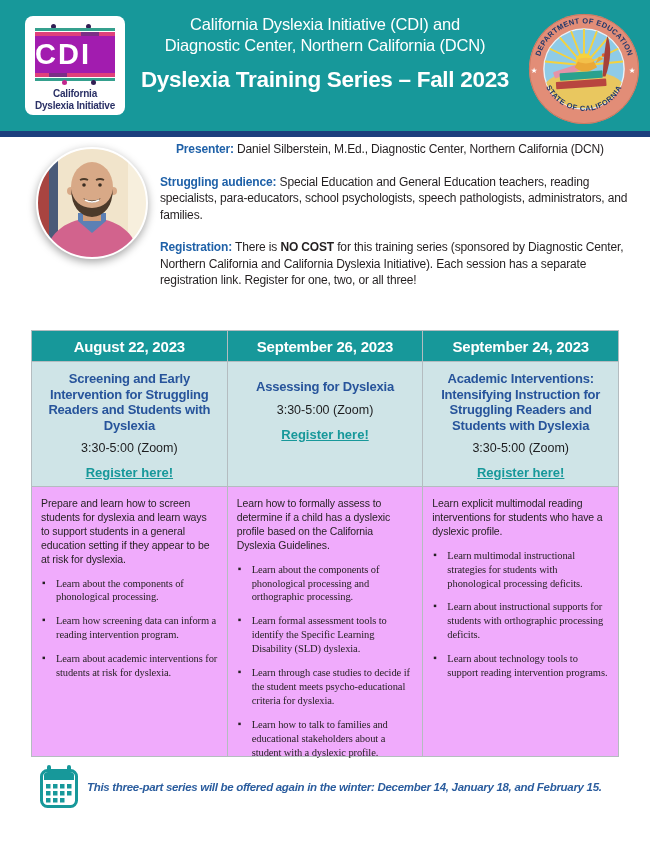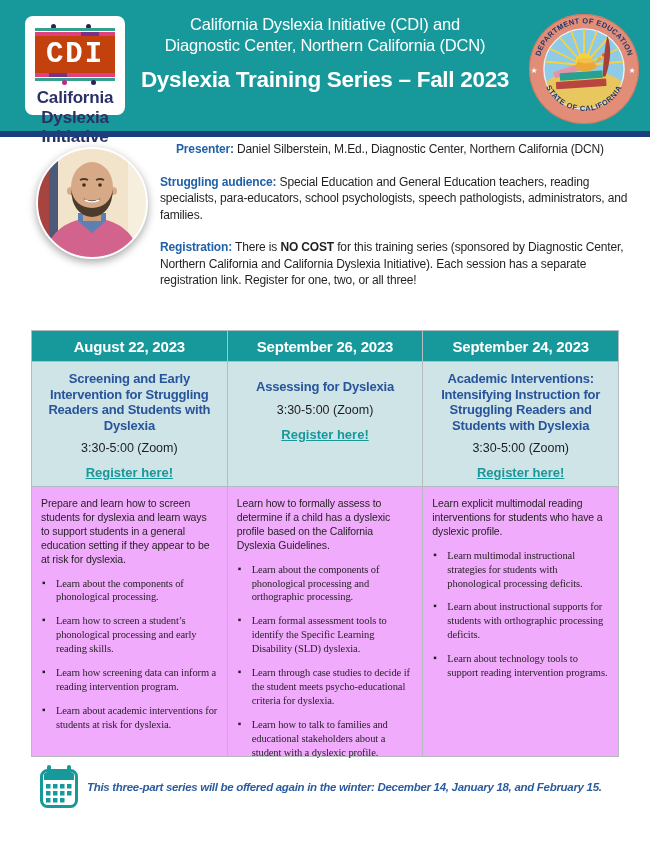--- a/index.html
+++ b/index.html
@@ -14,22 +14,22 @@
   .logo-track{position:relative;height:12px;margin:0 10px;}
   .t-dot{position:absolute;top:0;width:5px;height:5px;border-radius:50%;}
   .t-dot.navy{background:#321f54;}
   .t-dot.mag{background:#c2258e;}
   .t-teal{position:absolute;top:4px;left:0;right:0;height:3px;background:#35a08e;}
   .t-pink{position:absolute;top:8px;left:0;right:0;height:4px;background:#e0407b;}
   .t-purple{position:absolute;left:58%;width:22%;height:4px;background:#7b2f86;top:0;}
   .logo-track.flip .t-pink{top:0;}
   .logo-track.flip .t-teal{top:5px;}
   .logo-track.flip .t-dot{top:7px;}
-  .logo-acronym{margin:0 10px;background:#c2410c;color:#ffffff;font-family:Liberation Mono, monospace;font-weight:700;font-size:29px;letter-spacing:2px;text-align:center;line-height:37px;height:37px;}
-  .logo-org{text-align:center;color:#2b3166;font-size:17px;font-weight:700;line-height:1.15;margin-top:3px;letter-spacing:-0.2px;}
+  .logo-acronym{margin:0 10px;background:#a21caf;color:#ffffff;font-family:Liberation Sans, sans-serif;font-weight:700;font-size:29px;letter-spacing:2px;line-height:37px;height:37px;}
+  .logo-org{text-align:center;color:#2b3166;font-size:10px;font-weight:700;line-height:1.15;margin-top:3px;letter-spacing:-0.2px;}
 
   
   .title-block{position:absolute;left:135px;top:14px;width:380px;text-align:center;color:#ffffff;}
   .org-line{font-size:16.5px;line-height:21px;letter-spacing:-0.2px;white-space:nowrap;}
   .main-title{font-size:22.5px;font-weight:700;margin-top:11px;letter-spacing:-0.3px;white-space:nowrap;}
 
   .seal{position:absolute;left:528px;top:13px;}
 
   
   .photo{position:absolute;left:36px;top:147px;filter:drop-shadow(0 3px 4px rgba(0,0,0,0.35));}
@@ -186,21 +186,20 @@
       <div class="cell-date">August 22, 2023</div>
       <div class="cell-info">
         <div class="session-title">Screening and Early Intervention for Struggling Readers and Students with Dyslexia</div>
         <div class="session-time">3:30-5:00 (Zoom)</div>
         <a class="register-link">Register here!</a>
       </div>
       <div class="cell-desc">
         <p class="desc-intro">Prepare and learn how to screen students for dyslexia and learn ways to support students in a general education setting if they appear to be at risk for dyslexia.</p>
         <ul class="desc-bullets">
           <li>Learn about the components of phonological processing.</li>
-          <li>Learn how to screen a student’s phonological processing and early reading skills.</li>
           <li>Learn how screening data can inform a reading intervention program.</li>
           <li>Learn about academic interventions for students at risk for dyslexia.</li>
         </ul>
       </div>
     </div>
 
     <div class="session-col">
       <div class="cell-date">September 26, 2023</div>
       <div class="cell-info">
         <div class="session-title" style="margin-top:8px">Assessing for Dyslexia</div>

